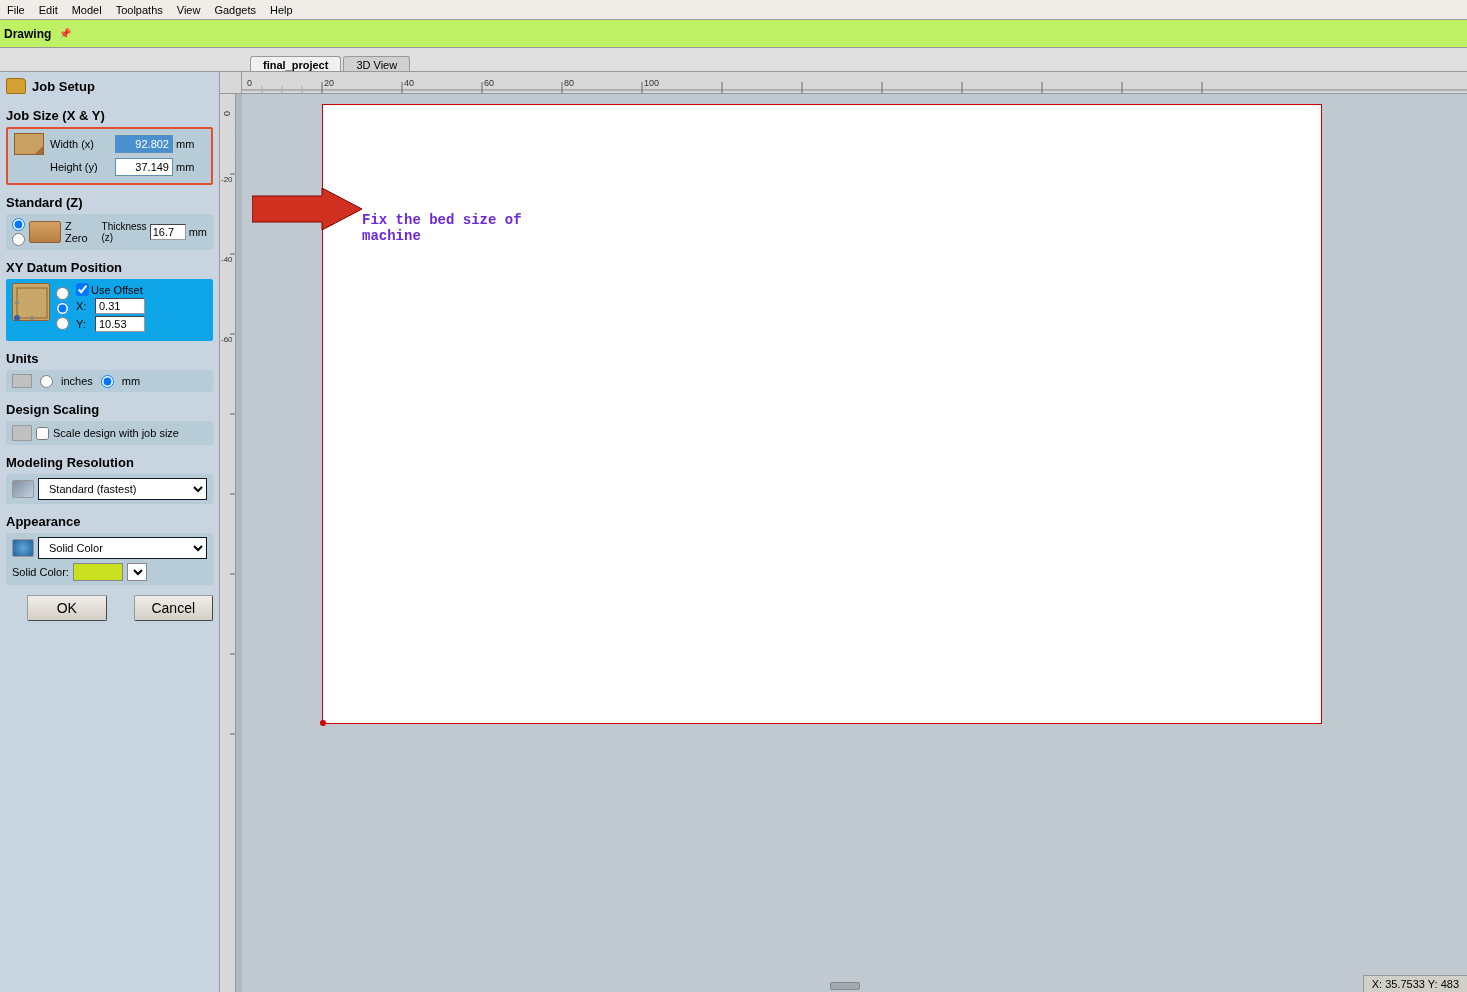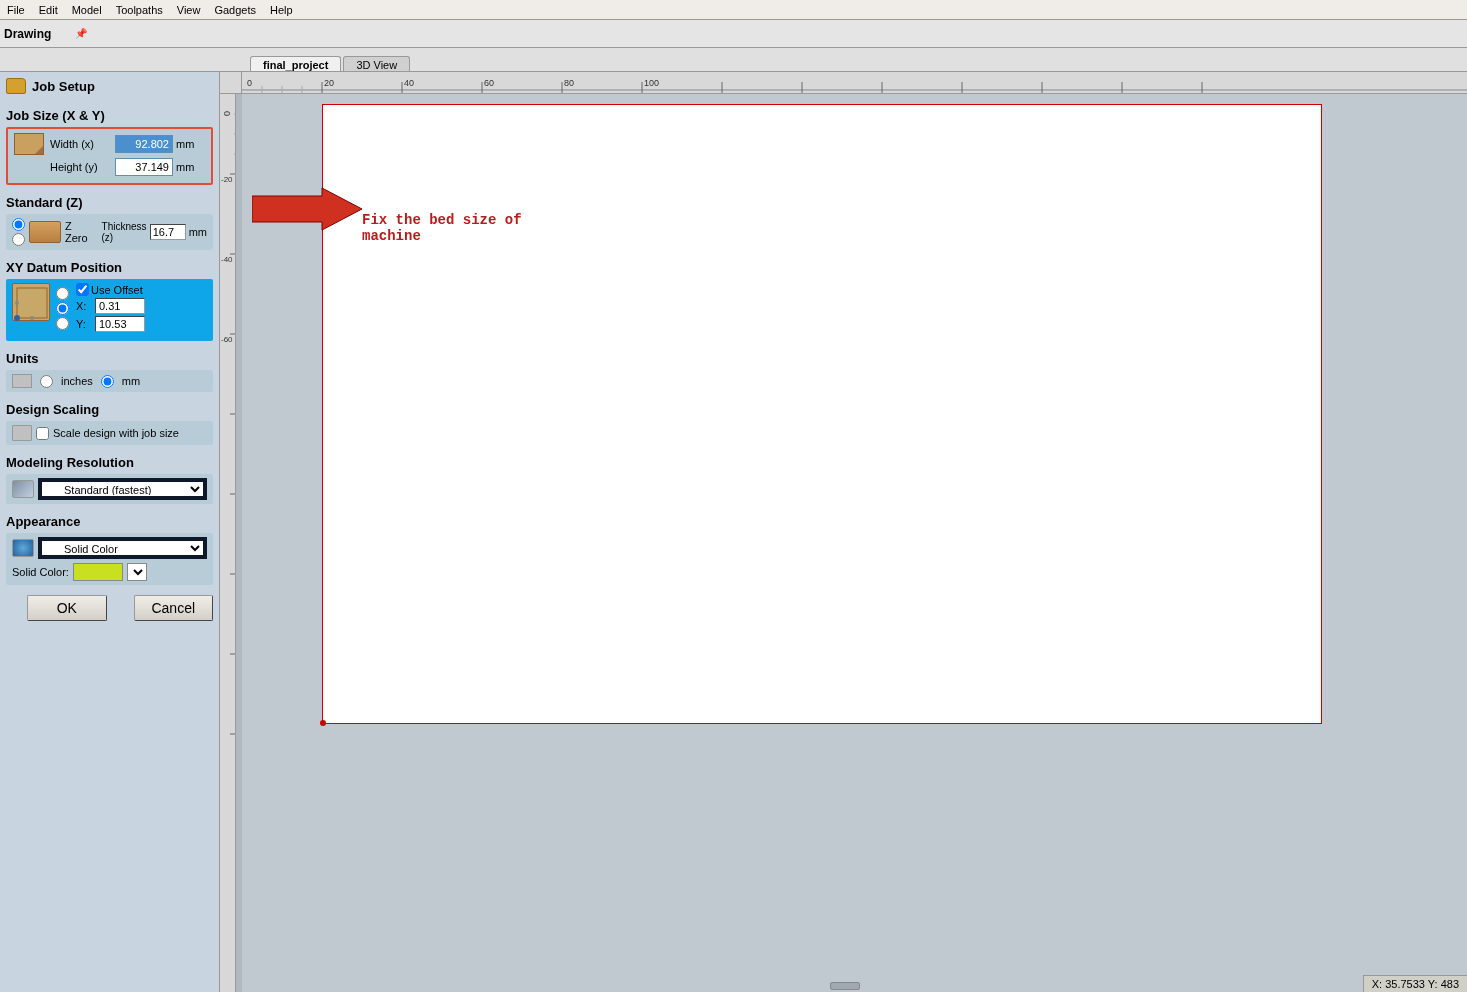--- a/index.html
+++ b/index.html
@@ -12,27 +12,27 @@
       display: flex;
       align-items: center;
       padding: 0 7px;
       border-bottom: 1px solid #999;
       font-size: 11px;
     }
     .menu-bar span { margin-right: 14px; cursor: pointer; }
 
     
     .toolbar-row {
-      background: #e5e5e5;
+      background: #bef264;
       height: 28px;
       border-bottom: 1px solid #999;
       display: flex;
       align-items: center;
       padding: 0 4px;
-      gap: 20px;
+      gap: 4px;
     }
 
     
     .main-layout {
       display: flex;
       height: calc(992px - 20px - 28px - 24px);
     }
 
     
     .left-panel {
@@ -180,24 +180,24 @@
       background: #b8ccd8;
       border-radius: 2px;
       padding: 4px 6px;
       margin-bottom: 4px;
     }
     .modeling-row { display: flex; align-items: center; gap: 4px; }
     .modeling-icon { width: 22px; height: 18px; background: linear-gradient(135deg, #8090a0, #c0d0e0); border: 1px solid #999; border-radius: 2px; }
     .select-box {
       flex: 1;
       height: 22px;
-      border: 4px solid #0f172a;
+      border: 1px solid #0f172a;
       background: white;
       font-size: 11px;
-      padding: 1px 18px;
+      padding: 1px 6px;
     }
 
     
     .appearance-box {
       background: #b8ccd8;
       border-radius: 2px;
       padding: 4px 6px;
       margin-bottom: 6px;
     }
     .appearance-row { display: flex; align-items: center; gap: 4px; margin-bottom: 4px; }
@@ -295,21 +295,21 @@
       left: 80px;
       width: 1000px;
       height: 620px;
       background: white;
       border: 1px solid #c00;
     }
 
     
     .annotation-text {
       position: absolute;
-      color: #b91c1c;
+      color: #6d28d9;
       font-family: 'Courier New', monospace;
       font-size: 14px;
       font-weight: bold;
       white-space: pre;
     }
 
     select { cursor: pointer; }
     input[type="checkbox"] { cursor: pointer; }
     input[type="radio"] { cursor: pointer; }
   </style>

